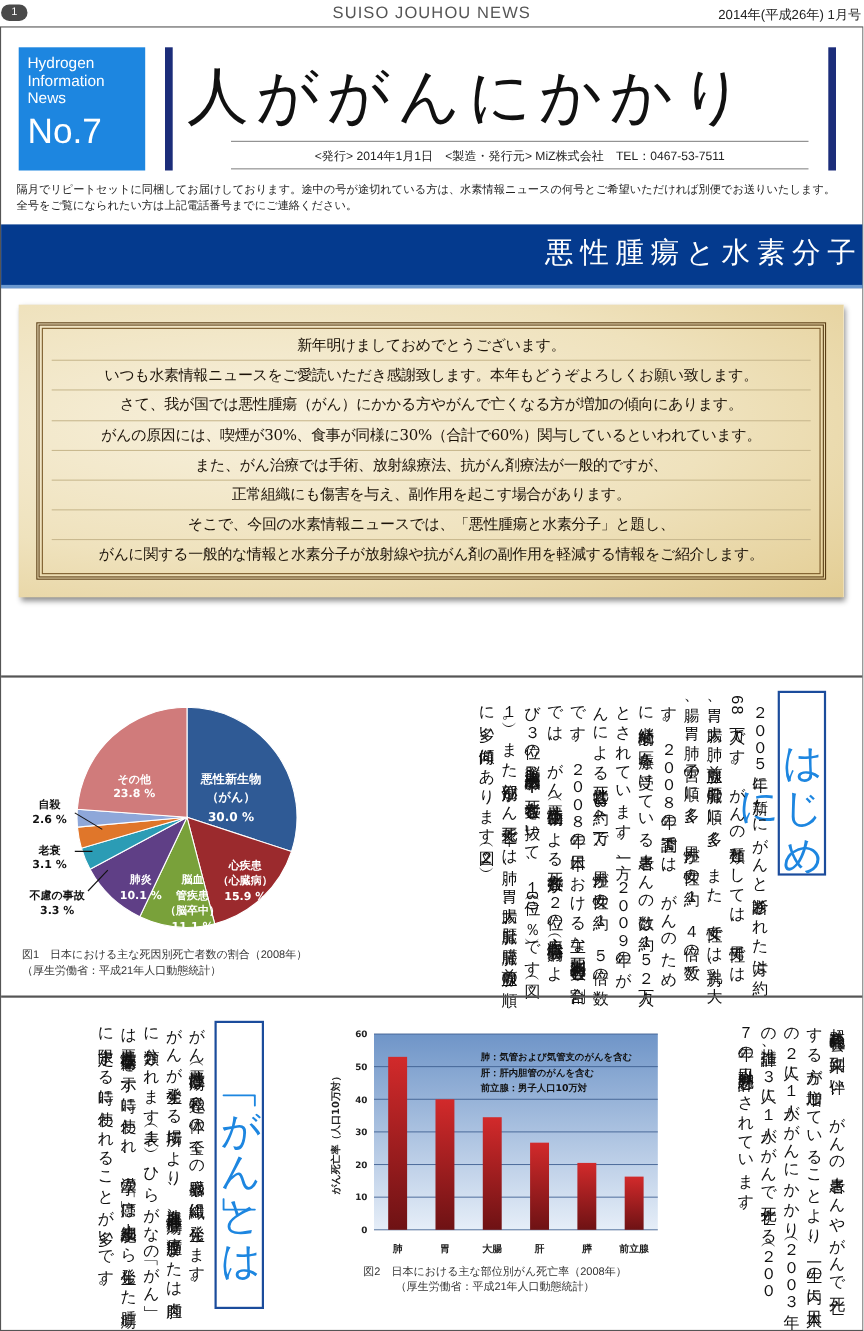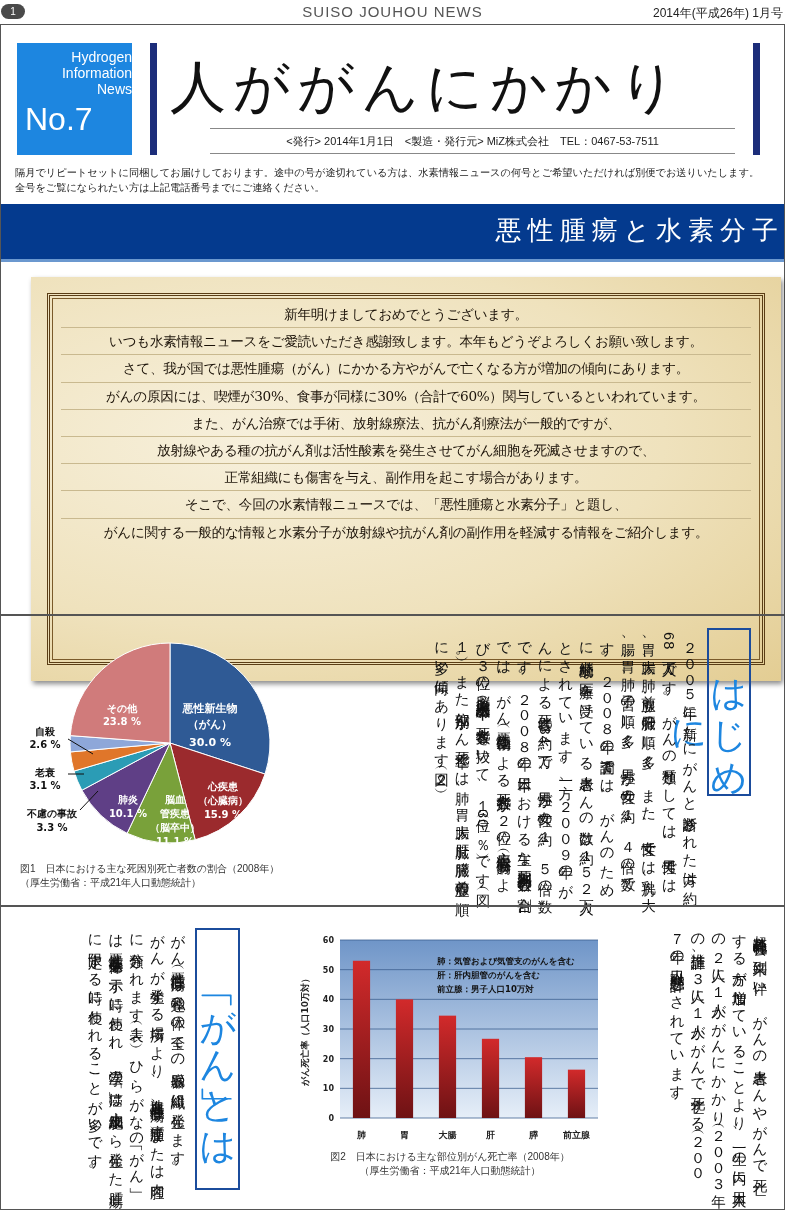--- a/index.html
+++ b/index.html
@@ -9,37 +9,37 @@
   
   .top-strip { position: absolute; left: 0; top: 0; width: 785px; height: 25px; }
   .page-badge { position: absolute; left: 1px; top: 4px; width: 24px; height: 15px; background: #4a4a4a; border-radius: 8px; color: #fff; font-size: 10px; text-align: center; line-height: 15px; font-family: "Liberation Sans", sans-serif; }
   .series-name { position: absolute; left: 0; right: 0; top: 3px; text-align: center; font-size: 15px; letter-spacing: 1px; color: #555; font-family: "Liberation Sans", sans-serif; }
   .issue-date { position: absolute; right: 2px; top: 5px; font-size: 12px; color: #222; font-family: "Liberation Sans", sans-serif; }
 
   .page-frame { position: absolute; left: 0; top: 24px; width: 785px; height: 1186px; border: 1.5px solid #555; border-top: 1.5px solid #555; }
 
   
   .masthead-box { position: absolute; left: 17px; top: 43px; width: 115px; height: 112px; background: #1d86e0; color: #fff; padding: 6px 0 0 8px; font-family: "Liberation Sans", sans-serif; }
-  .masthead-box .line { font-size: 14px; line-height: 16px; font-weight: 300; text-align: right; }
+  .masthead-box .line { font-size: 14px; line-height: 16px; font-weight: 300; }
   .masthead-box .no { font-size: 32px; line-height: 38px; margin-top: 3px; }
   .bar-left { position: absolute; left: 150px; top: 43px; width: 7px; height: 112px; background: #1c2d7a; }
   .bar-right { position: absolute; left: 753px; top: 43px; width: 7px; height: 112px; background: #1c2d7a; }
   .main-title { position: absolute; left: 170px; top: 50px; width: 580px; font-size: 56px; letter-spacing: 7px; font-family: "DejaVu Serif", serif; color: #111; white-space: nowrap; }
   .pub-info-line1 { position: absolute; left: 210px; top: 128px; width: 525px; height: 1px; background: #888; }
   .pub-info-line2 { position: absolute; left: 210px; top: 153px; width: 525px; height: 1px; background: #888; }
   .pub-info { position: absolute; left: 210px; top: 134px; width: 525px; text-align: center; font-size: 11px; color: #222; font-family: "Liberation Sans", sans-serif; }
 
   .notice { position: absolute; left: 15px; top: 165px; width: 760px; font-size: 10.2px; line-height: 15px; color: #222; font-family: "Liberation Sans", sans-serif; }
 
   .section-banner { position: absolute; left: 1px; top: 204px; width: 783px; height: 58px; background: #043a8e; border-bottom: 3px solid #6b98cf; color: #fff; text-align: right; font-size: 26px; letter-spacing: 6px; line-height: 52px; font-family: "DejaVu Serif", serif; }
 
   
-  .parchment { position: absolute; left: 17px; top: 277px; width: 750px; height: 404px;
+  .parchment { position: absolute; left: 17px; top: 277px; width: 750px; height: 266px;
     background: radial-gradient(ellipse at 30% 40%, #f7f0dc 0%, #efe2bd 55%, #e3cd93 100%);
-    box-shadow: 2px 3px 5px rgba(0,0,0,0.45); margin-left: 14px; }
+    box-shadow: 2px 3px 5px rgba(0,0,0,0.45); }
   .parchment-frame { position: absolute; left: 16px; top: 16px; right: 16px; bottom: 16px; border: 3px double #5a3d15; outline: 1px solid #7a5a2a; outline-offset: -6px; }
   .greeting-lines { position: absolute; left: 30px; right: 30px; top: 24px; }
   .greeting-line { font-family: "DejaVu Serif", serif; font-size: 13.6px; text-align: center; height: 27.2px; line-height: 27px; color: #1b1208; border-bottom: 1px solid #c9b98f; white-space: nowrap; letter-spacing: -0.3px; }
   .greeting-line:last-child { border-bottom: none; }
 
   .divider { position: absolute; left: 1px; width: 783px; height: 2px; background: #555; }
 
   
   .pie-wrap { position: absolute; left: 20px; top: 628px; width: 290px; height: 270px; }
   .pie-caption { position: absolute; left: 0; top: 234px; width: 290px; text-align: left; font-size: 10px; line-height: 14px; color: #333; font-family: "Liberation Sans", sans-serif; }
@@ -84,21 +84,20 @@
 <div class="section-banner">悪性腫瘍と水素分子</div>
 
 <div class="parchment">
   <div class="parchment-frame"></div>
   <div class="greeting-lines">
     <div class="greeting-line">新年明けましておめでとうございます。</div>
     <div class="greeting-line">いつも水素情報ニュースをご愛読いただき感謝致します。本年もどうぞよろしくお願い致します。</div>
     <div class="greeting-line">さて、我が国では悪性腫瘍（がん）にかかる方やがんで亡くなる方が増加の傾向にあります。</div>
     <div class="greeting-line">がんの原因には、喫煙が30%、食事が同様に30%（合計で60%）関与しているといわれています。</div>
     <div class="greeting-line">また、がん治療では手術、放射線療法、抗がん剤療法が一般的ですが、</div>
-    <div class="greeting-line">放射線やある種の抗がん剤は活性酸素を発生させてがん細胞を死滅させますので、</div>
     <div class="greeting-line">正常組織にも傷害を与え、副作用を起こす場合があります。</div>
     <div class="greeting-line">そこで、今回の水素情報ニュースでは、「悪性腫瘍と水素分子」と題し、</div>
     <div class="greeting-line">がんに関する一般的な情報と水素分子が放射線や抗がん剤の副作用を軽減する情報をご紹介します。</div>
   </div>
 </div>
 
 <div class="divider" style="top:614px;"></div>
 
 <div class="pie-wrap">
   <svg width="290" height="235" viewBox="0 0 290 235">

